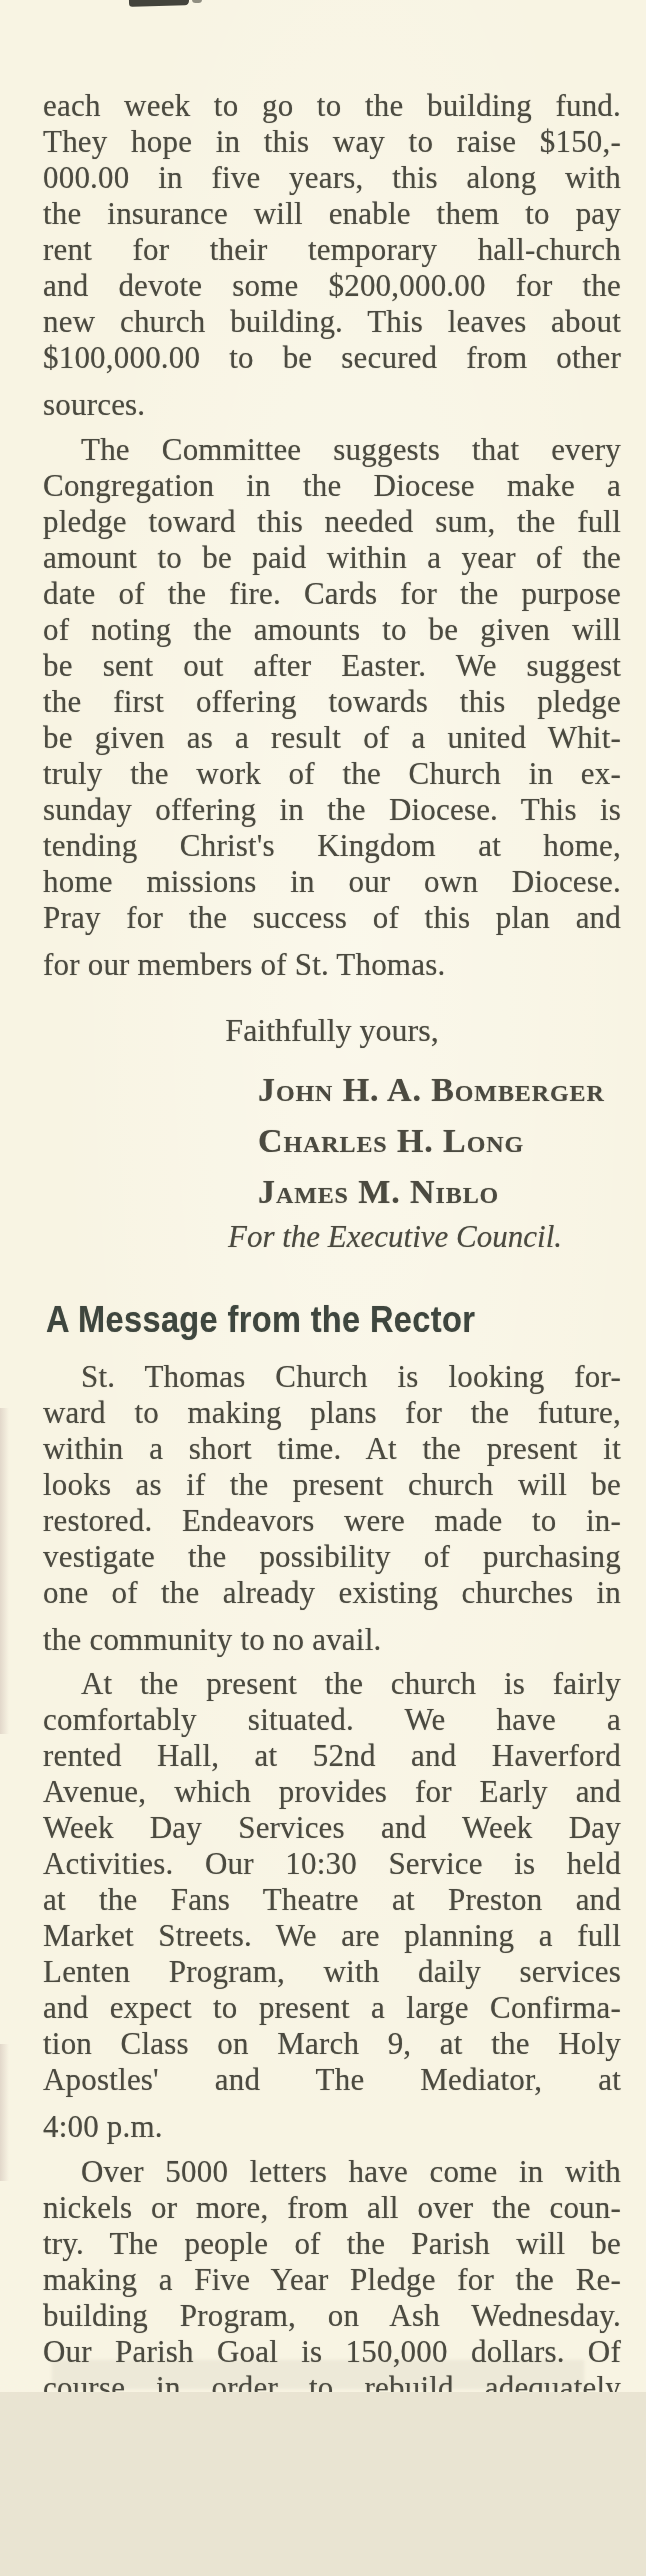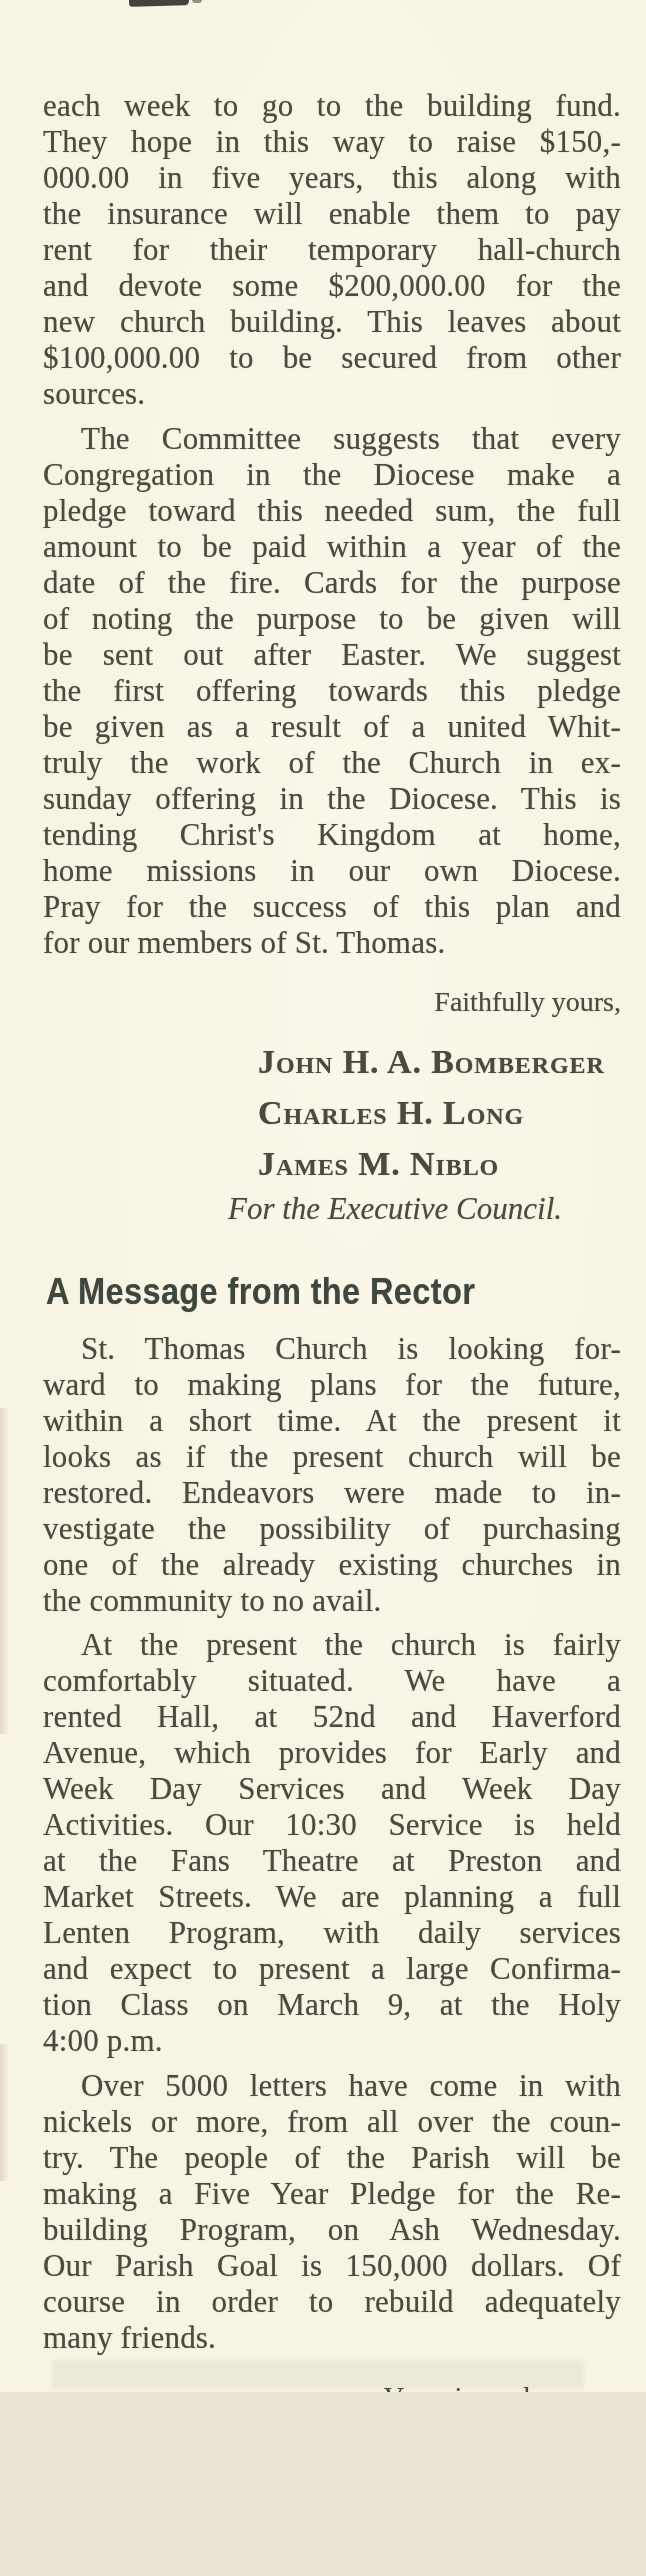--- a/index.html
+++ b/index.html
@@ -60,28 +60,28 @@
   .para { margin: 0; }
   .para + .para { margin-top: 8.6px; }
   .line {
     font-size: 31px;
     line-height: 36px;
     text-align: justify;
     text-align-last: justify;
     white-space: normal;
     letter-spacing: 0.2px;
   }
-  .line.last { text-align-last: left; }
+  .line.last { text-align-last: left; margin-top: 11px; }
   .line.indent { text-indent: 38px; }
 
   .valediction {
-    margin-top: 22px;
-    font-size: 28px;
+    margin-top: 28px;
+    font-size: 32px;
     line-height: 38px;
-    text-align: right;
+    text-align: center;
   }
 
   .signature-block { margin-top: 22px; margin-left: 215px; }
   .sig-name {
     font-variant: small-caps;
     font-size: 34px;
     line-height: 38px;
     letter-spacing: 0.9px;
     font-weight: bold;
   }
@@ -148,21 +148,21 @@
             <div class="line">new church building. This leaves about</div>
             <div class="line">$100,000.00 to be secured from other</div>
             <div class="line last">sources.</div>
           </div>
           <div class="para">
             <div class="line indent">The Committee suggests that every</div>
             <div class="line">Congregation in the Diocese make a</div>
             <div class="line">pledge toward this needed sum, the full</div>
             <div class="line">amount to be paid within a year of the</div>
             <div class="line">date of the fire. Cards for the purpose</div>
-            <div class="line">of noting the purpose to be given will</div>
+            <div class="line">of noting the amounts to be given will</div>
             <div class="line">be sent out after Easter. We suggest</div>
             <div class="line">the first offering towards this pledge</div>
             <div class="line">be given as a result of a united Whit-</div>
             <div class="line">truly the work of the Church in ex-</div>
             <div class="line">sunday offering in the Diocese. This is</div>
             <div class="line">tending Christ's Kingdom at home,</div>
             <div class="line">home missions in our own Diocese.</div>
             <div class="line">Pray for the success of this plan and</div>
             <div class="line last">for our members of St. Thomas.</div>
           </div>
@@ -194,20 +194,21 @@
             <div class="line">comfortably situated. We have a</div>
             <div class="line">rented Hall, at 52nd and Haverford</div>
             <div class="line">Avenue, which provides for Early and</div>
             <div class="line">Week Day Services and Week Day</div>
             <div class="line">Activities. Our 10:30 Service is held</div>
             <div class="line">at the Fans Theatre at Preston and</div>
             <div class="line">Market Streets. We are planning a full</div>
             <div class="line">Lenten Program, with daily services</div>
             <div class="line">and expect to present a large Confirma-</div>
             <div class="line">tion Class on March 9, at the Holy</div>
+            <div class="line">Apostles' and The Mediator, at</div>
             <div class="line last">4:00 p.m.</div>
           </div>
           <div class="para">
             <div class="line indent">Over 5000 letters have come in with</div>
             <div class="line">nickels or more, from all over the coun-</div>
             <div class="line">try. The people of the Parish will be</div>
             <div class="line">making a Five Year Pledge for the Re-</div>
             <div class="line">building Program, on Ash Wednesday.</div>
             <div class="line">Our Parish Goal is 150,000 dollars. Of</div>
             <div class="line">course in order to rebuild adequately</div>

